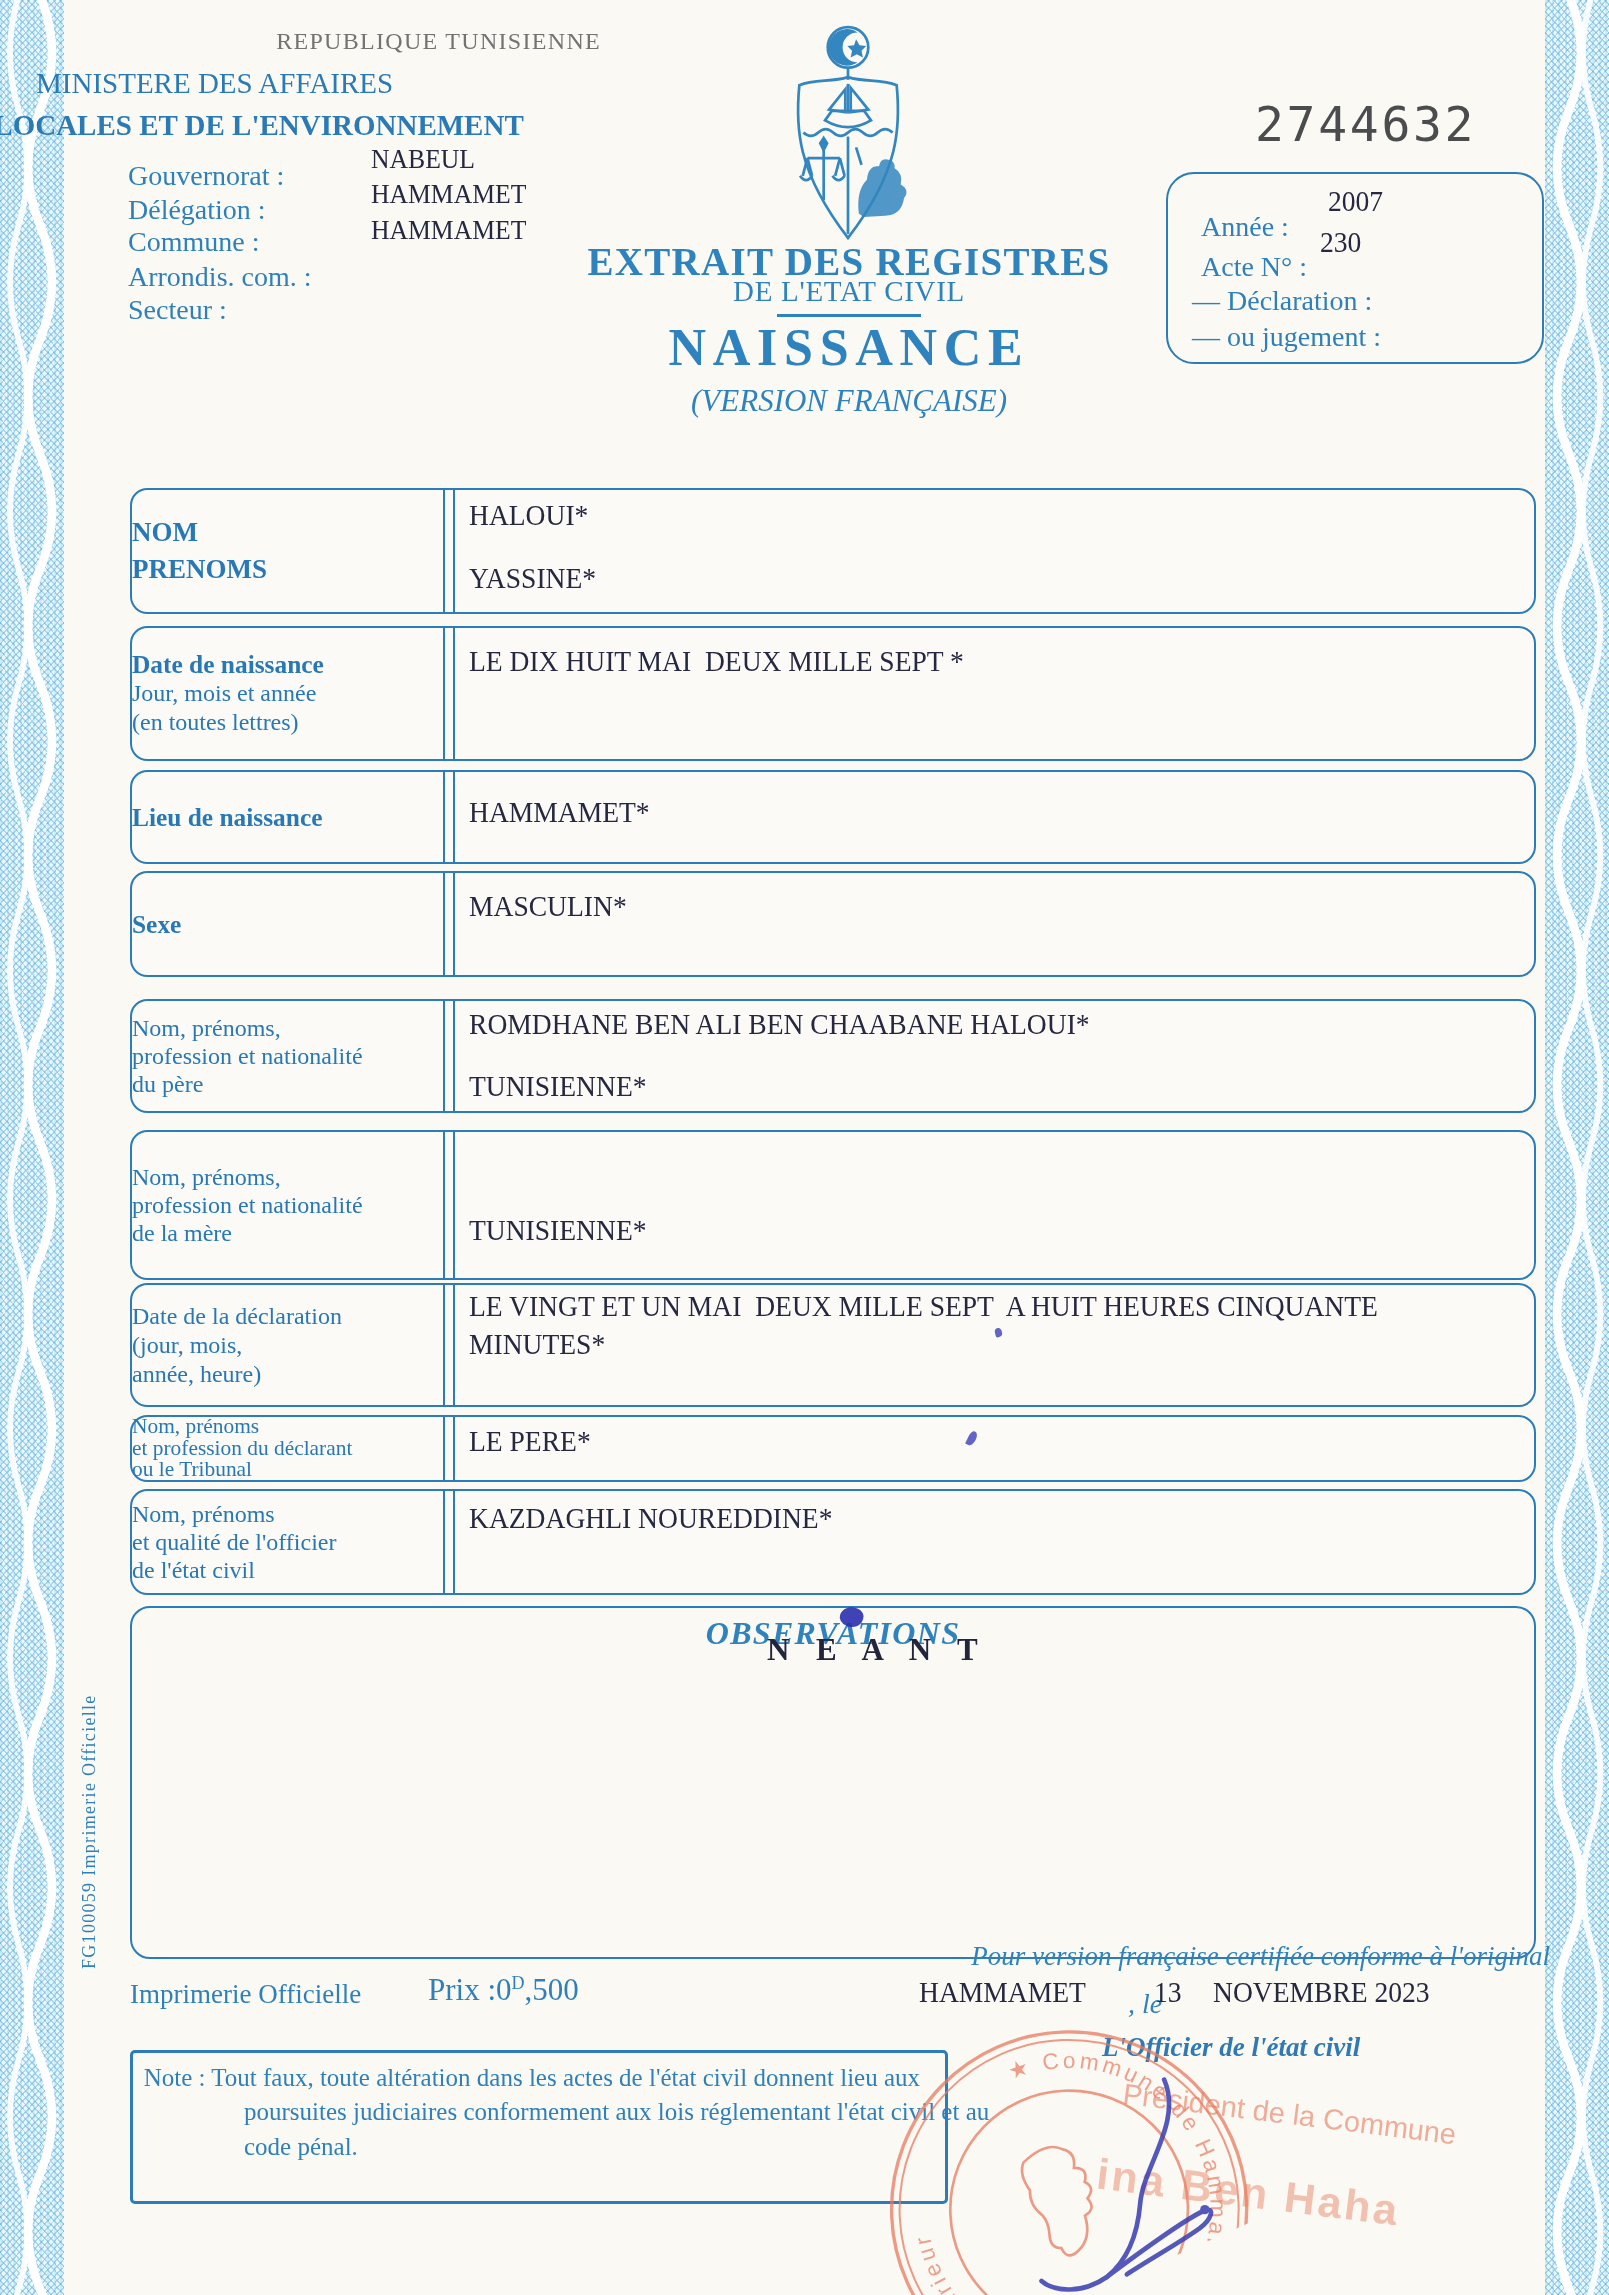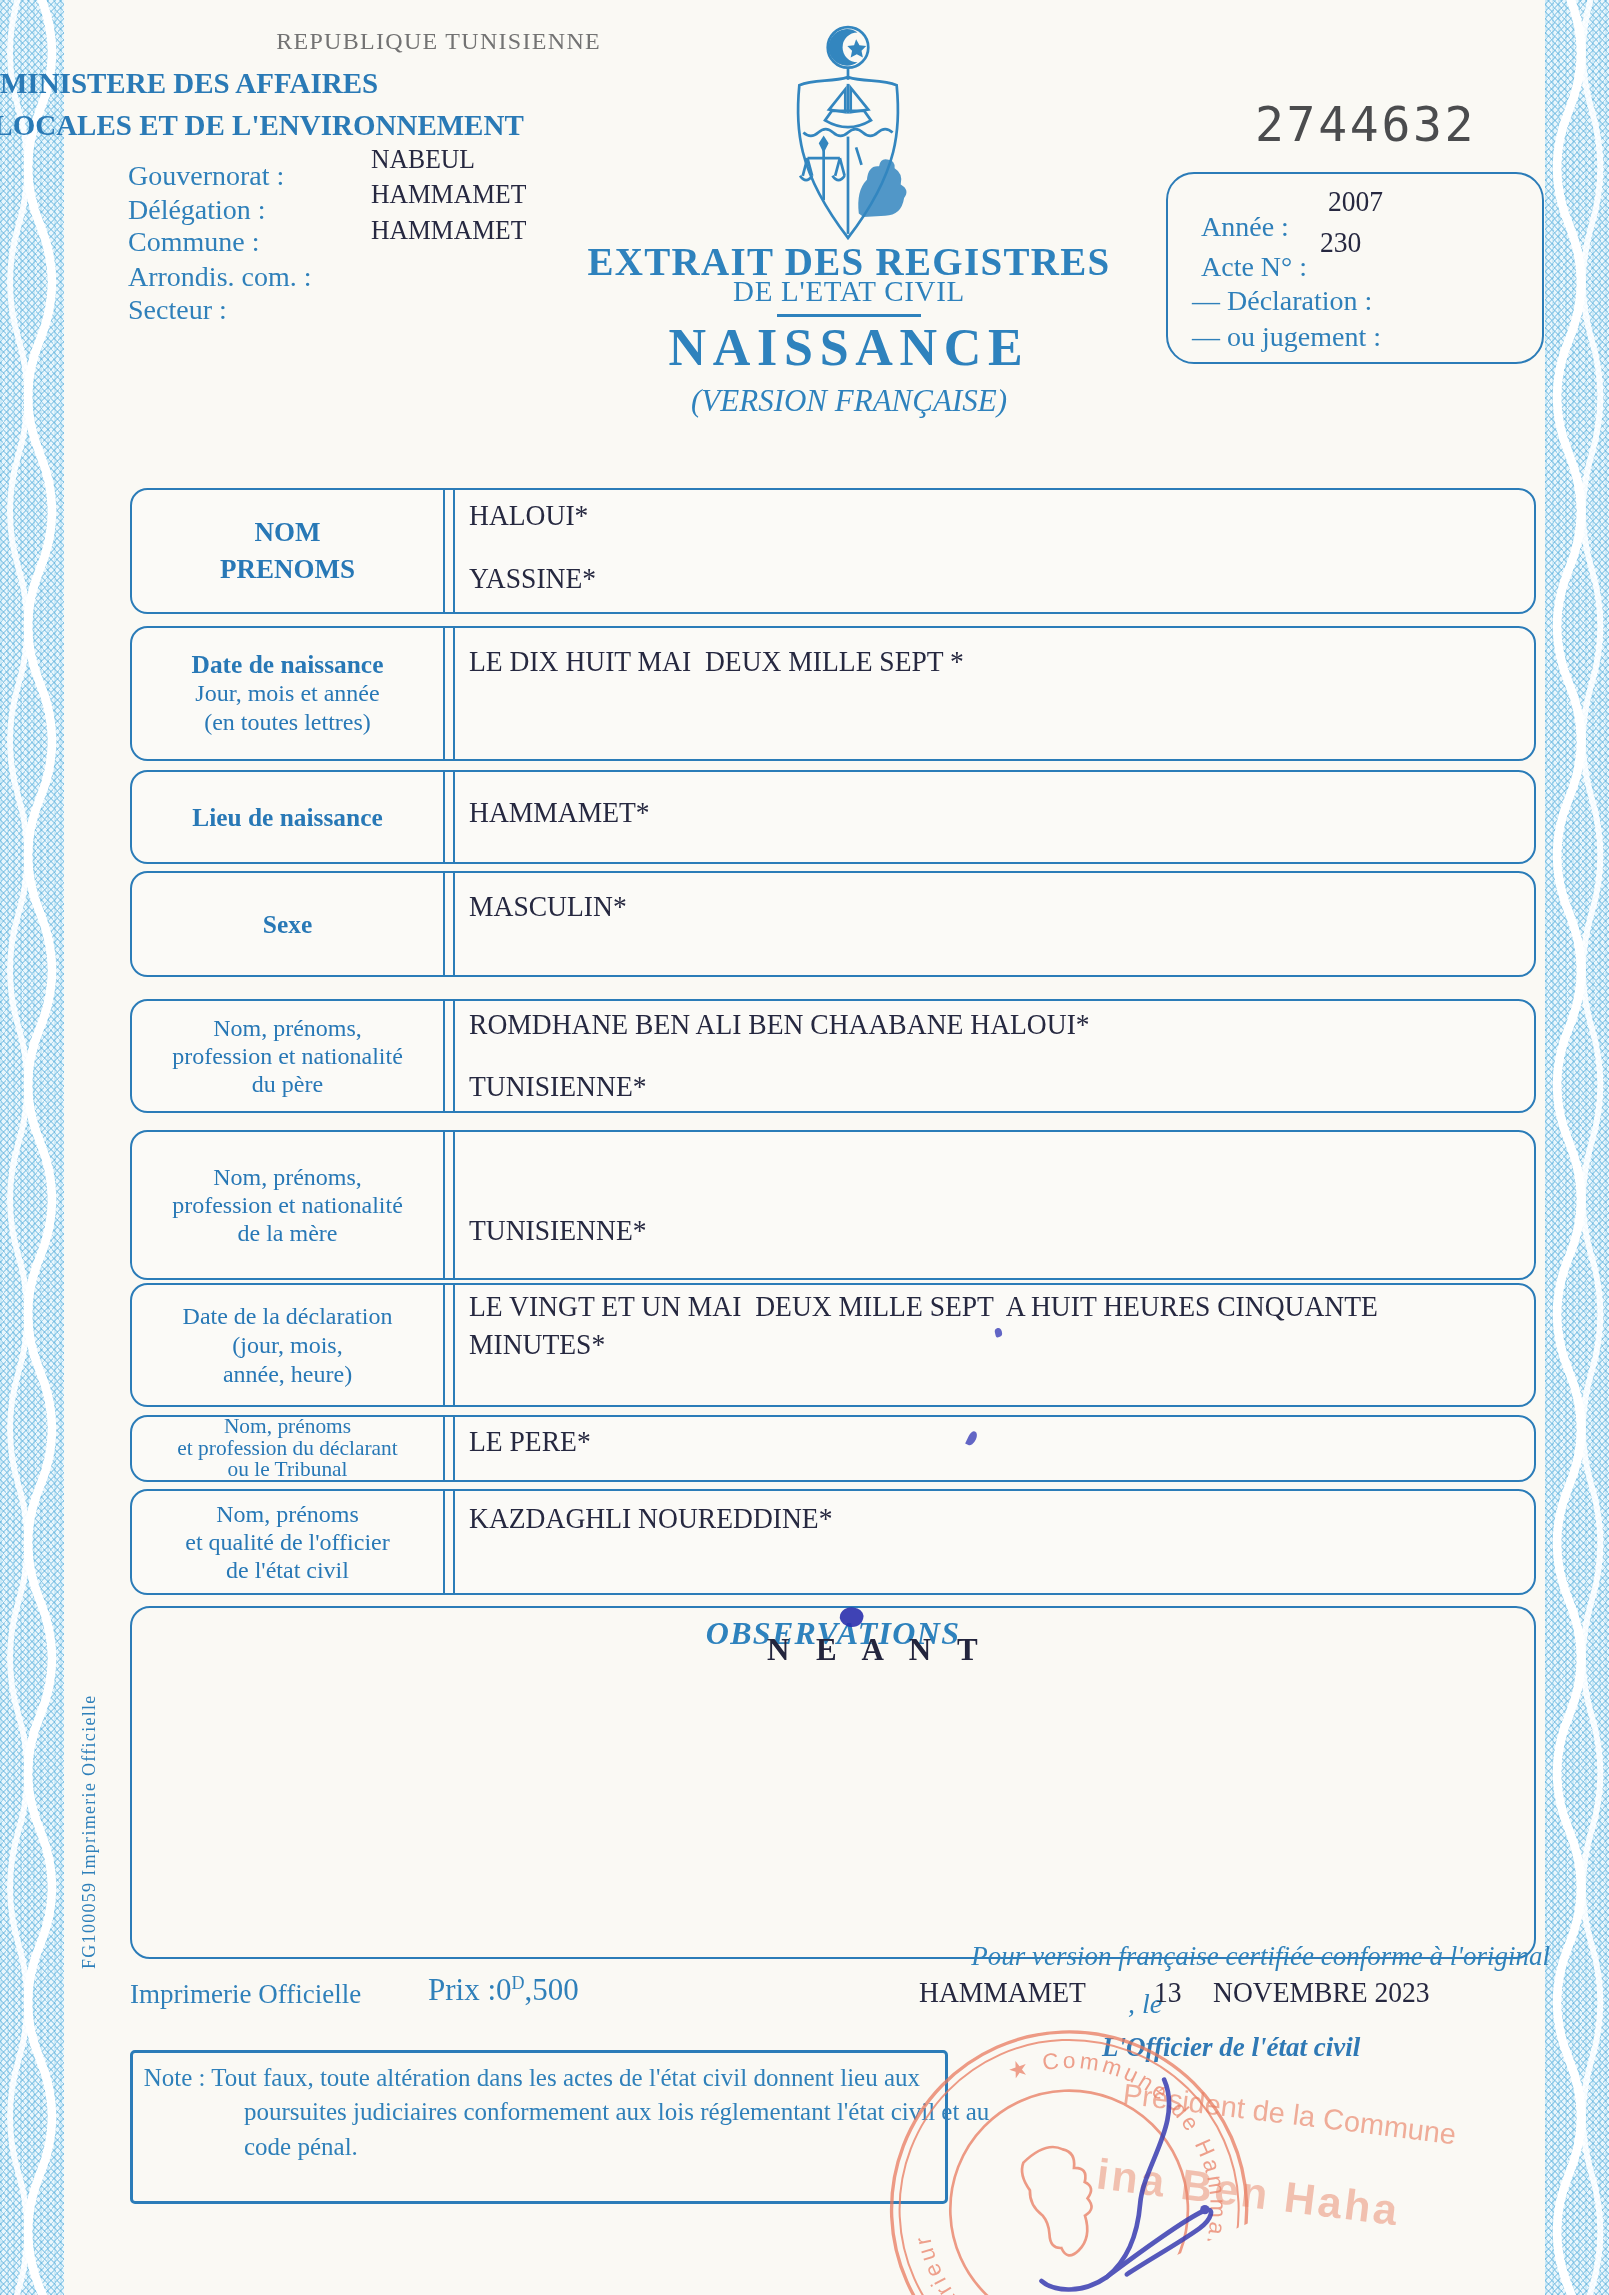--- a/index.html
+++ b/index.html
@@ -9,21 +9,21 @@
   .band{position:absolute;top:0;bottom:0;width:64px;
     background:
       repeating-linear-gradient(48deg, rgba(70,165,215,.40) 0 1.3px, transparent 1.3px 4.7px),
       repeating-linear-gradient(-48deg, rgba(70,165,215,.40) 0 1.3px, transparent 1.3px 4.7px),
       repeating-linear-gradient(90deg, rgba(150,210,238,.35) 0 2px, transparent 2px 6.7px),
       #e9f6fc;}
   .band svg{position:absolute;top:0;left:0;}
   .band-left{left:0;}
   .band-right{left:1545px;}
   .republic{position:absolute;left:0;top:28px;width:601px;font-size:24px;letter-spacing:1.3px;color:#737373;text-align:right;}
-  .ministry1{position:absolute;left:0;top:67px;width:601px;font-size:29px;font-weight:bold;color:#2a7ab6;}
+  .ministry1{position:absolute;left:0;top:67px;width:601px;font-size:29px;font-weight:normal;color:#2a7ab6;padding-left:36px;}
   .ministry2{position:absolute;left:-6.7px;top:109px;width:615px;font-size:29px;font-weight:bold;color:#2a7ab6;}
   .adm-lbl{position:absolute;left:128px;font-size:28px;color:#2f80ba;}
   .adm-val{position:absolute;left:371px;}
   .typed{display:inline-block;transform:scaleX(.95);transform-origin:0 50%;
          color:#262840;white-space:pre;font-size:29px;}
   .typed.sm{font-size:27px;}
   
   .emblem{position:absolute;left:780px;top:18.7px;}
   
   .titles{position:absolute;left:468px;top:0;width:762px;text-align:center;color:#2e82bd;}
@@ -35,21 +35,21 @@
   
   .serial{position:absolute;left:1255px;top:96px;font-family:"DejaVu Sans Mono",monospace;
           font-size:48px;letter-spacing:2.7px;color:#4b4c4e;}
   .actbox{position:absolute;left:1166px;top:172px;width:374px;height:188px;
           border:2.7px solid #2b7cb8;border-radius:28px;}
   .actbox .bl{position:absolute;color:#2f80ba;font-size:28px;}
   .actbox .bv{position:absolute;}
   
   .row{position:absolute;left:130px;width:1402px;border:2.7px solid #2b7cb8;border-radius:17.4px;background:rgba(255,255,255,.25);}
   .lbl{position:absolute;left:0;top:0;bottom:0;width:311px;display:flex;flex-direction:column;
-       justify-content:center;align-items:center;text-align:center;color:#2878b6;}
+       justify-content:center;align-items:flex-start;text-align:center;color:#2878b6;}
   .lbl div{font-size:24px;line-height:29px;}
   .lbl .st{font-weight:bold;font-size:25.4px;}
   .divider{position:absolute;left:311px;top:-1.3px;bottom:-1.3px;width:8px;
            border-left:2px solid #2b7cb8;border-right:2px solid #2b7cb8;}
   .val{position:absolute;left:337px;white-space:nowrap;}
   .r1{top:488px;height:122px;}  .r1 .lbl div{font-size:27px;line-height:37px;font-weight:bold;}
   .r1 .va{top:9.4px;} .r1 .vb{top:72px;}
   .r2{top:626px;height:131px;}  .r2 .va{top:17.4px;}
   .r3{top:770px;height:90px;} .r3 .va{top:24px;}
   .r4{top:871px;height:102px;} .r4 .va{top:17.4px;}

